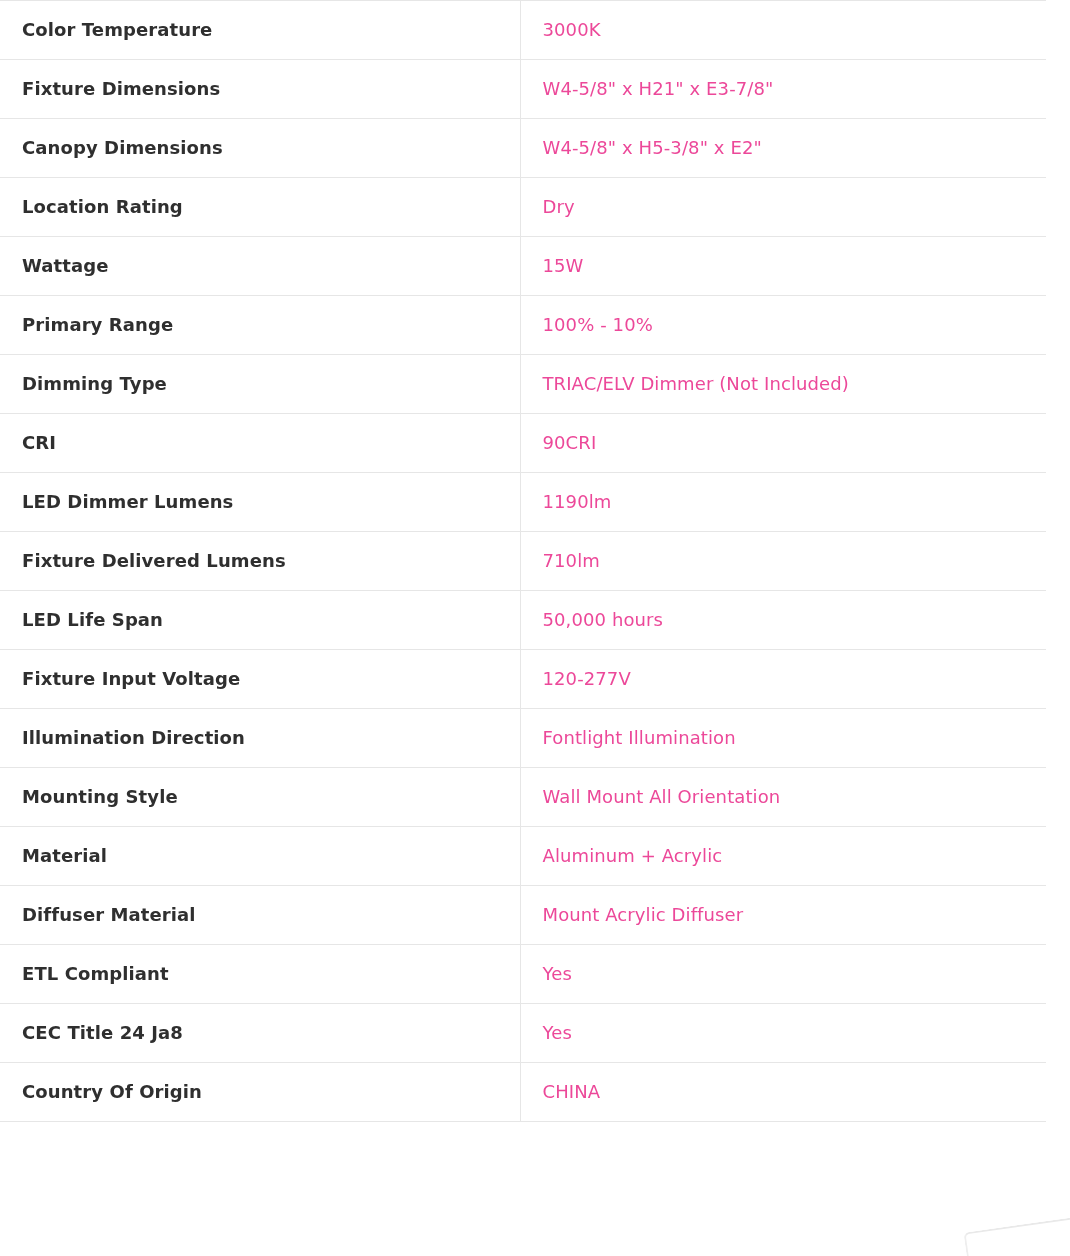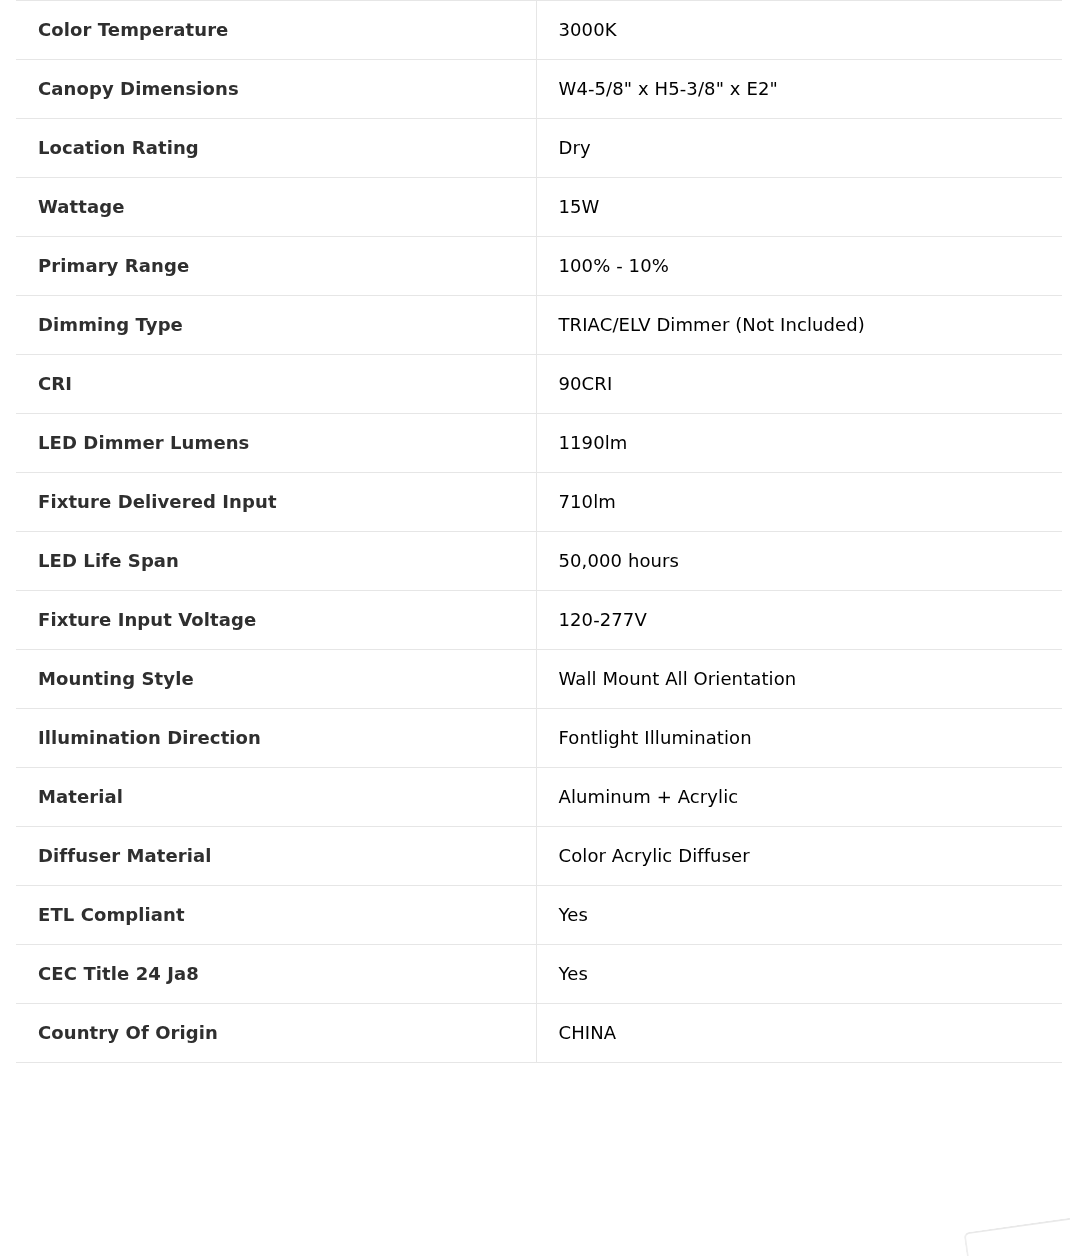--- a/index.html
+++ b/index.html
@@ -10,21 +10,21 @@
   body {
     width: 1070px;
     min-height: 1256px;
     font-family: "DejaVu Sans", "Liberation Sans", sans-serif;
     color: #333333;
     -webkit-font-smoothing: antialiased;
   }
   .spec-wrap {
     width: 1070px;
     box-sizing: border-box;
-    padding: 0 16px;
+    padding: 0 0;
   }
   table.spec-table {
     width: 1046px;
     border-collapse: collapse;
     table-layout: fixed;
   }
   table.spec-table tr {
     height: 59px;
   }
   table.spec-table td {
@@ -41,21 +41,21 @@
   td.spec-label {
     width: 520px;
     font-weight: bold;
     color: #2f2f2f;
     border-right: 1px solid #e6e6e6;
     letter-spacing: 0.1px;
   }
   td.spec-value {
     width: 526px;
     font-weight: normal;
-    color: #000000;
+    color: #ec4899;
     letter-spacing: 0.1px;
   }
   
   .corner-artifact {
     position: absolute;
     right: 0;
     bottom: 0;
     width: 110px;
     height: 40px;
     overflow: hidden;
@@ -79,20 +79,24 @@
 <body>
 
 <div class="spec-wrap">
   <table class="spec-table">
     <tbody>
         <tr>
           <td class="spec-label">Color Temperature</td>
           <td class="spec-value">3000K</td>
         </tr>
         <tr>
+          <td class="spec-label">Fixture Dimensions</td>
+          <td class="spec-value">W4-5/8" x H21" x E3-7/8"</td>
+        </tr>
+        <tr>
           <td class="spec-label">Canopy Dimensions</td>
           <td class="spec-value">W4-5/8" x H5-3/8" x E2"</td>
         </tr>
         <tr>
           <td class="spec-label">Location Rating</td>
           <td class="spec-value">Dry</td>
         </tr>
         <tr>
           <td class="spec-label">Wattage</td>
           <td class="spec-value">15W</td>
@@ -107,46 +111,46 @@
         </tr>
         <tr>
           <td class="spec-label">CRI</td>
           <td class="spec-value">90CRI</td>
         </tr>
         <tr>
           <td class="spec-label">LED Dimmer Lumens</td>
           <td class="spec-value">1190lm</td>
         </tr>
         <tr>
-          <td class="spec-label">Fixture Delivered Input</td>
+          <td class="spec-label">Fixture Delivered Lumens</td>
           <td class="spec-value">710lm</td>
         </tr>
         <tr>
           <td class="spec-label">LED Life Span</td>
           <td class="spec-value">50,000 hours</td>
         </tr>
         <tr>
           <td class="spec-label">Fixture Input Voltage</td>
           <td class="spec-value">120-277V</td>
         </tr>
         <tr>
+          <td class="spec-label">Illumination Direction</td>
+          <td class="spec-value">Fontlight Illumination</td>
+        </tr>
+        <tr>
           <td class="spec-label">Mounting Style</td>
           <td class="spec-value">Wall Mount All Orientation</td>
-        </tr>
-        <tr>
-          <td class="spec-label">Illumination Direction</td>
-          <td class="spec-value">Fontlight Illumination</td>
         </tr>
         <tr>
           <td class="spec-label">Material</td>
           <td class="spec-value">Aluminum + Acrylic</td>
         </tr>
         <tr>
           <td class="spec-label">Diffuser Material</td>
-          <td class="spec-value">Color Acrylic Diffuser</td>
+          <td class="spec-value">Mount Acrylic Diffuser</td>
         </tr>
         <tr>
           <td class="spec-label">ETL Compliant</td>
           <td class="spec-value">Yes</td>
         </tr>
         <tr>
           <td class="spec-label">CEC Title 24 Ja8</td>
           <td class="spec-value">Yes</td>
         </tr>
         <tr>

